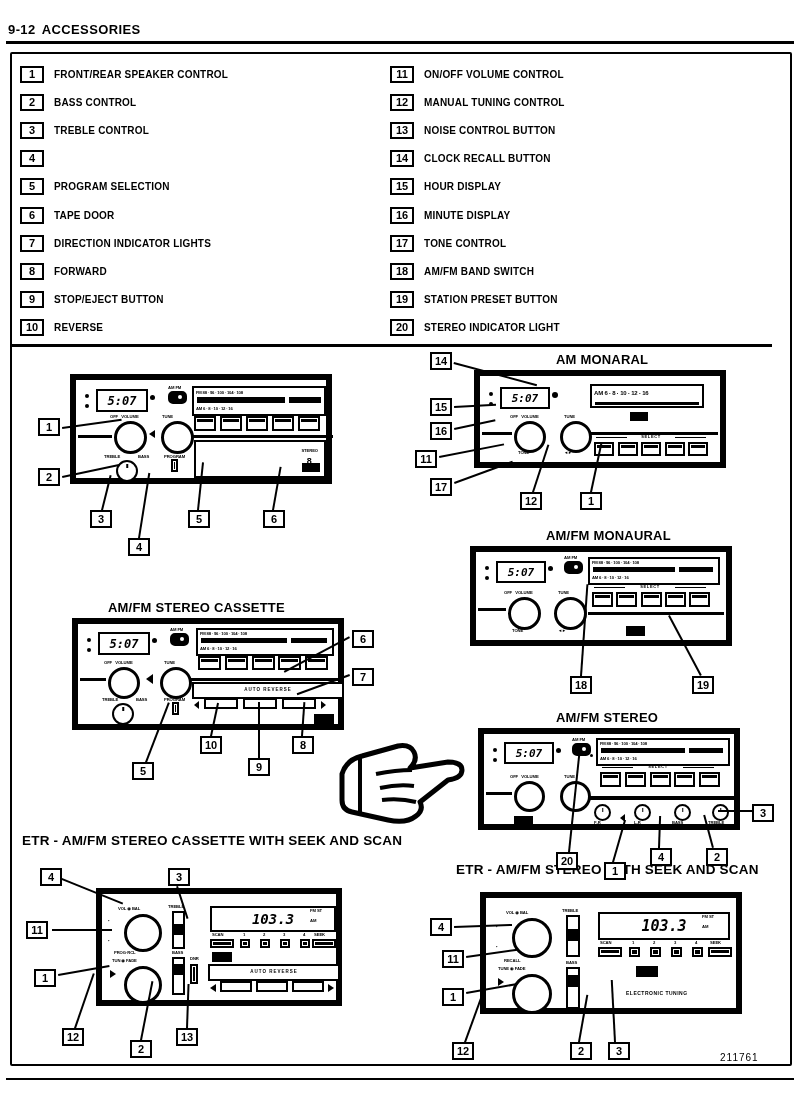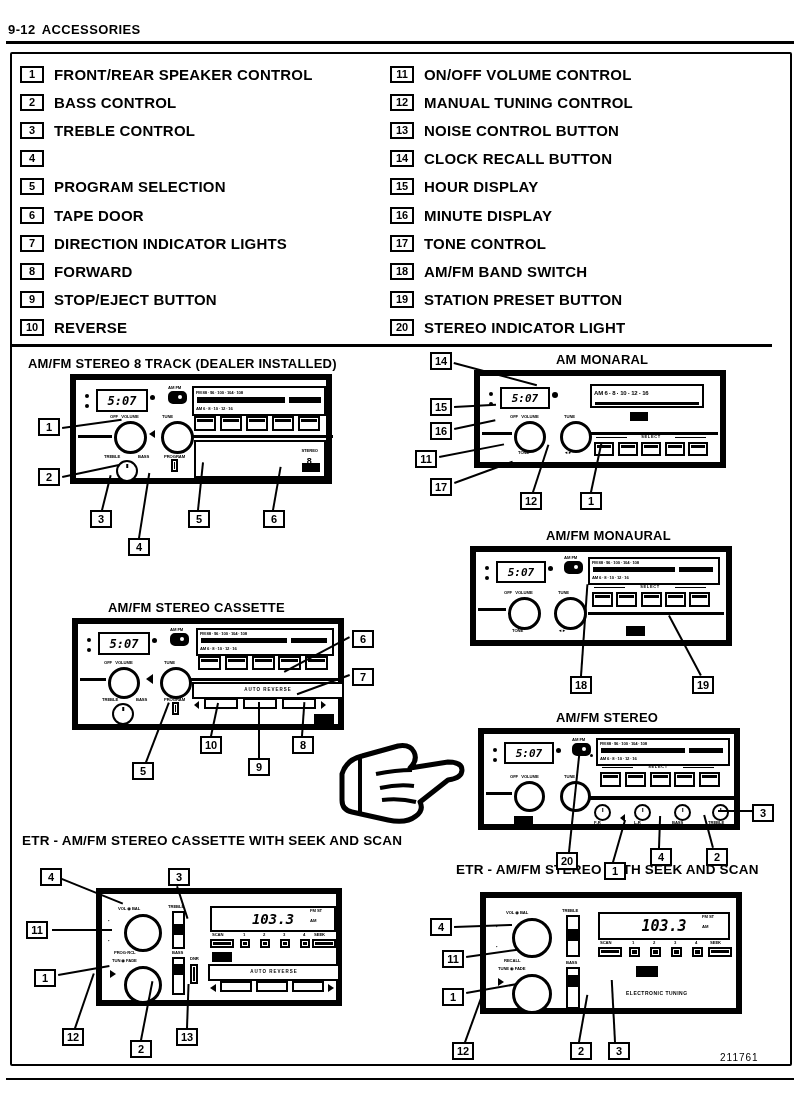--- a/index.html
+++ b/index.html
@@ -24,21 +24,21 @@
   .legend .col{position:absolute;top:0;}
   .legend .colL{left:8px;width:370px;}
   .legend .colR{left:378px;width:380px;}
   .litem{display:flex;align-items:center;height:28.2px;}
   .numbox{
     box-sizing:border-box;min-width:24px;height:17px;border:2px solid #000;
     display:flex;align-items:center;justify-content:center;
     font-size:11px;font-weight:bold;line-height:1;padding:0 3px;margin-right:10px;
     background:#fff;
   }
-  .ltext{font-size:15px;font-weight:bold;letter-spacing:.2px;white-space:nowrap;}
+  .ltext{font-size:10px;font-weight:bold;letter-spacing:.2px;white-space:nowrap;}
 
   .legend-rule{position:absolute;left:10px;top:344px;width:762px;height:3px;background:#000;}
 
   
   .co{
     position:absolute;box-sizing:border-box;border:2px solid #000;background:#fff;
     font-size:11px;font-weight:bold;display:flex;align-items:center;justify-content:center;
     min-width:22px;height:18px;padding:0 3px;z-index:40;line-height:1;
   }
   .lead{position:absolute;background:#000;transform-origin:0 0;height:2px;z-index:30;}
@@ -185,21 +185,20 @@
           <span class="ltext">STATION PRESET BUTTON</span>
         </div>
       <div class="litem">
           <span class="numbox">20</span>
           <span class="ltext">STEREO INDICATOR LIGHT</span>
         </div>
     </div>
   </div>
   <div class="legend-rule"></div>
 
-  <div class="stitle" style="left:28px;top:356px;">AM/FM STEREO 8 TRACK (DEALER INSTALLED)</div>
   <div class="unit" style="left:70px;top:374px;width:262px;height:110px;">
     <div class="face">
       <div class="dot" style="left:9px;top:14px;width:4px;height:4px;"></div>
       <div class="dot" style="left:9px;top:24px;width:4px;height:4px;"></div>
       <div class="clock" style="left:20px;top:9px;width:48px;height:19px;font-size:12px;">5:07</div>
       <div class="dot" style="left:74px;top:15px;width:5px;height:5px;"></div>
       <div class="lbl" style="left:92px;top:5px;">AM FM</div>
       <div class="knob sm" style="left:92px;top:11px;width:15px;height:9px;border-radius:5px;background:#000;">
         <div class="dot" style="left:8px;top:2px;width:4px;height:4px;background:#fff;"></div>
       </div>

